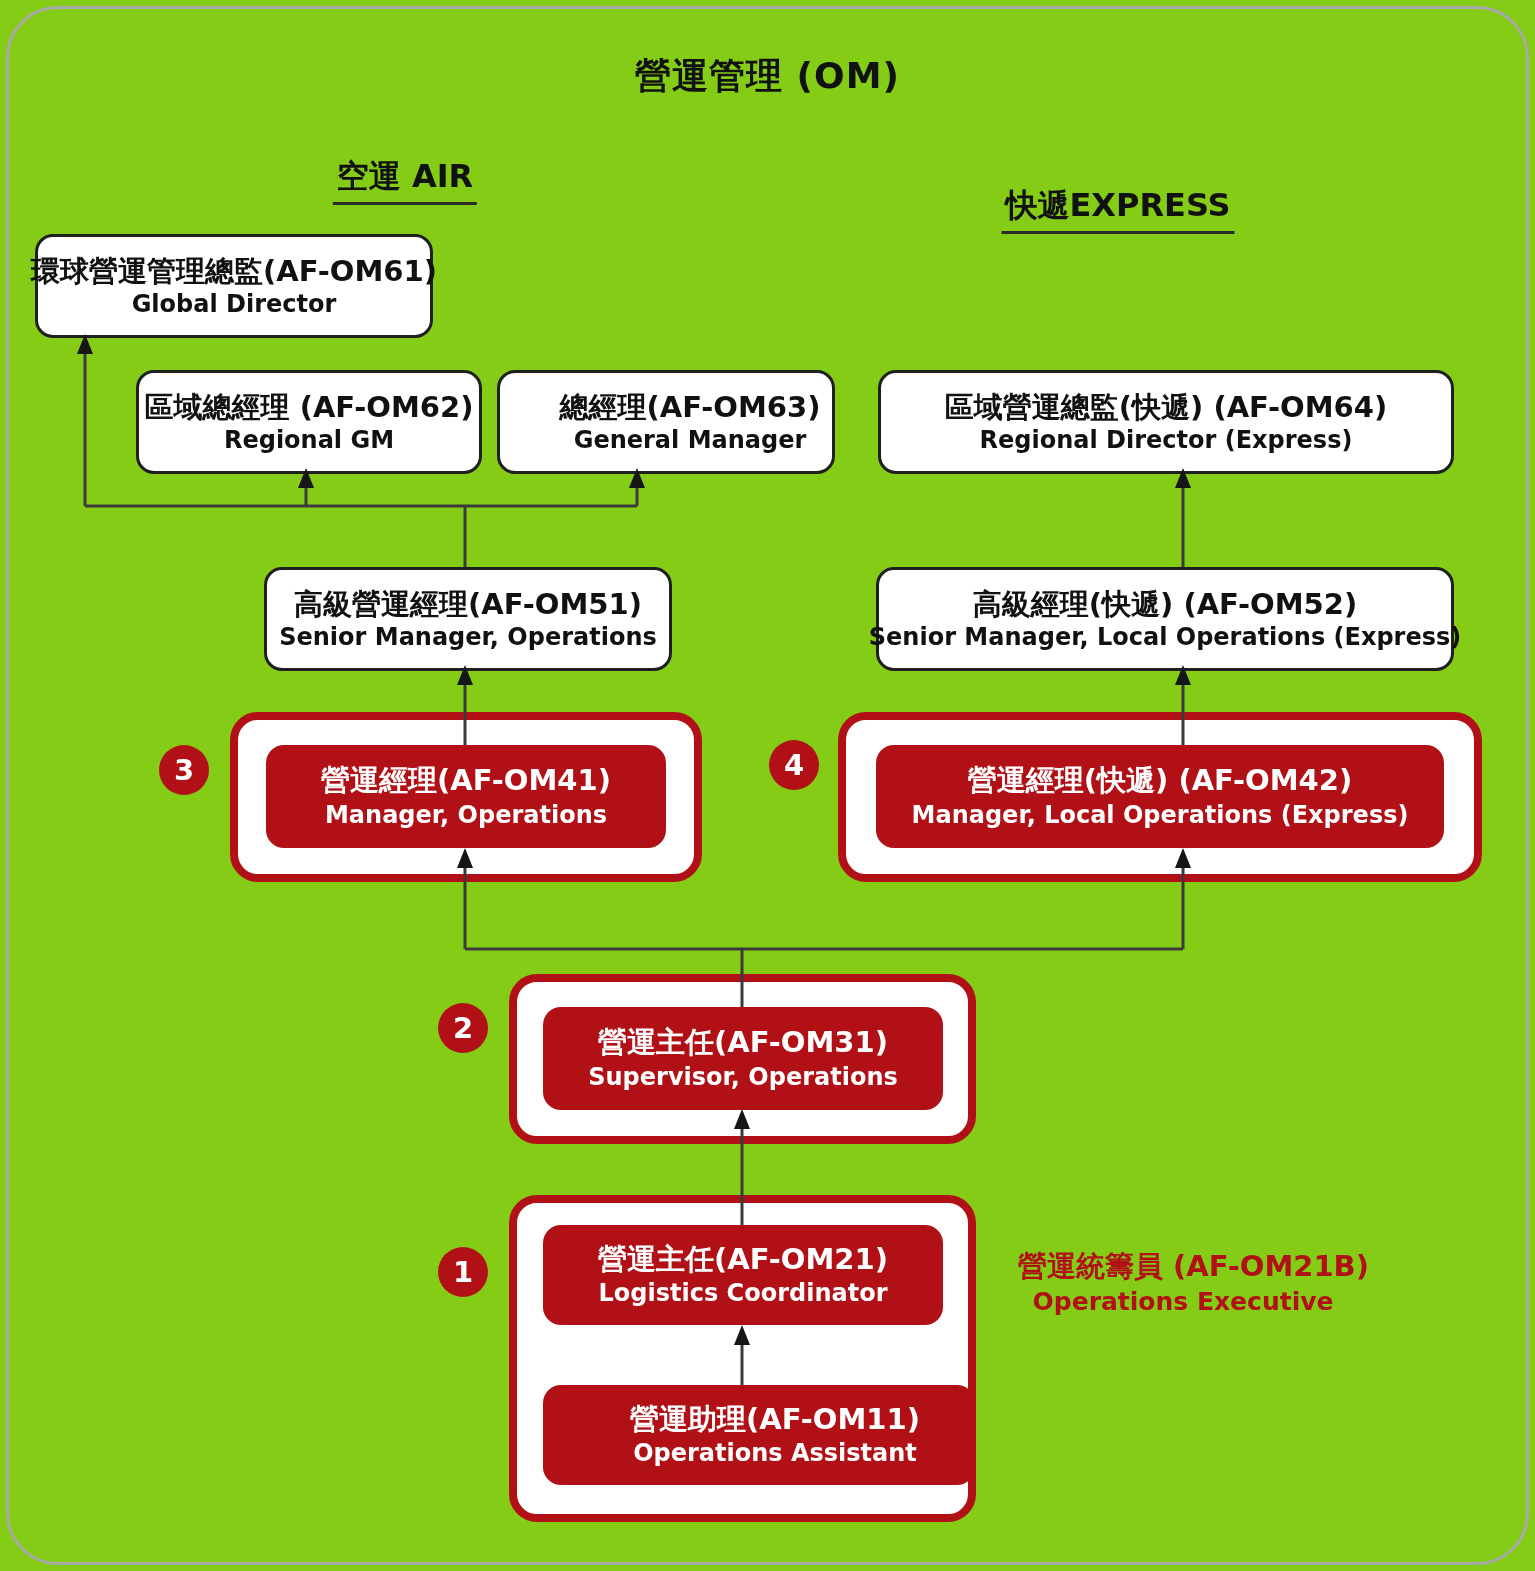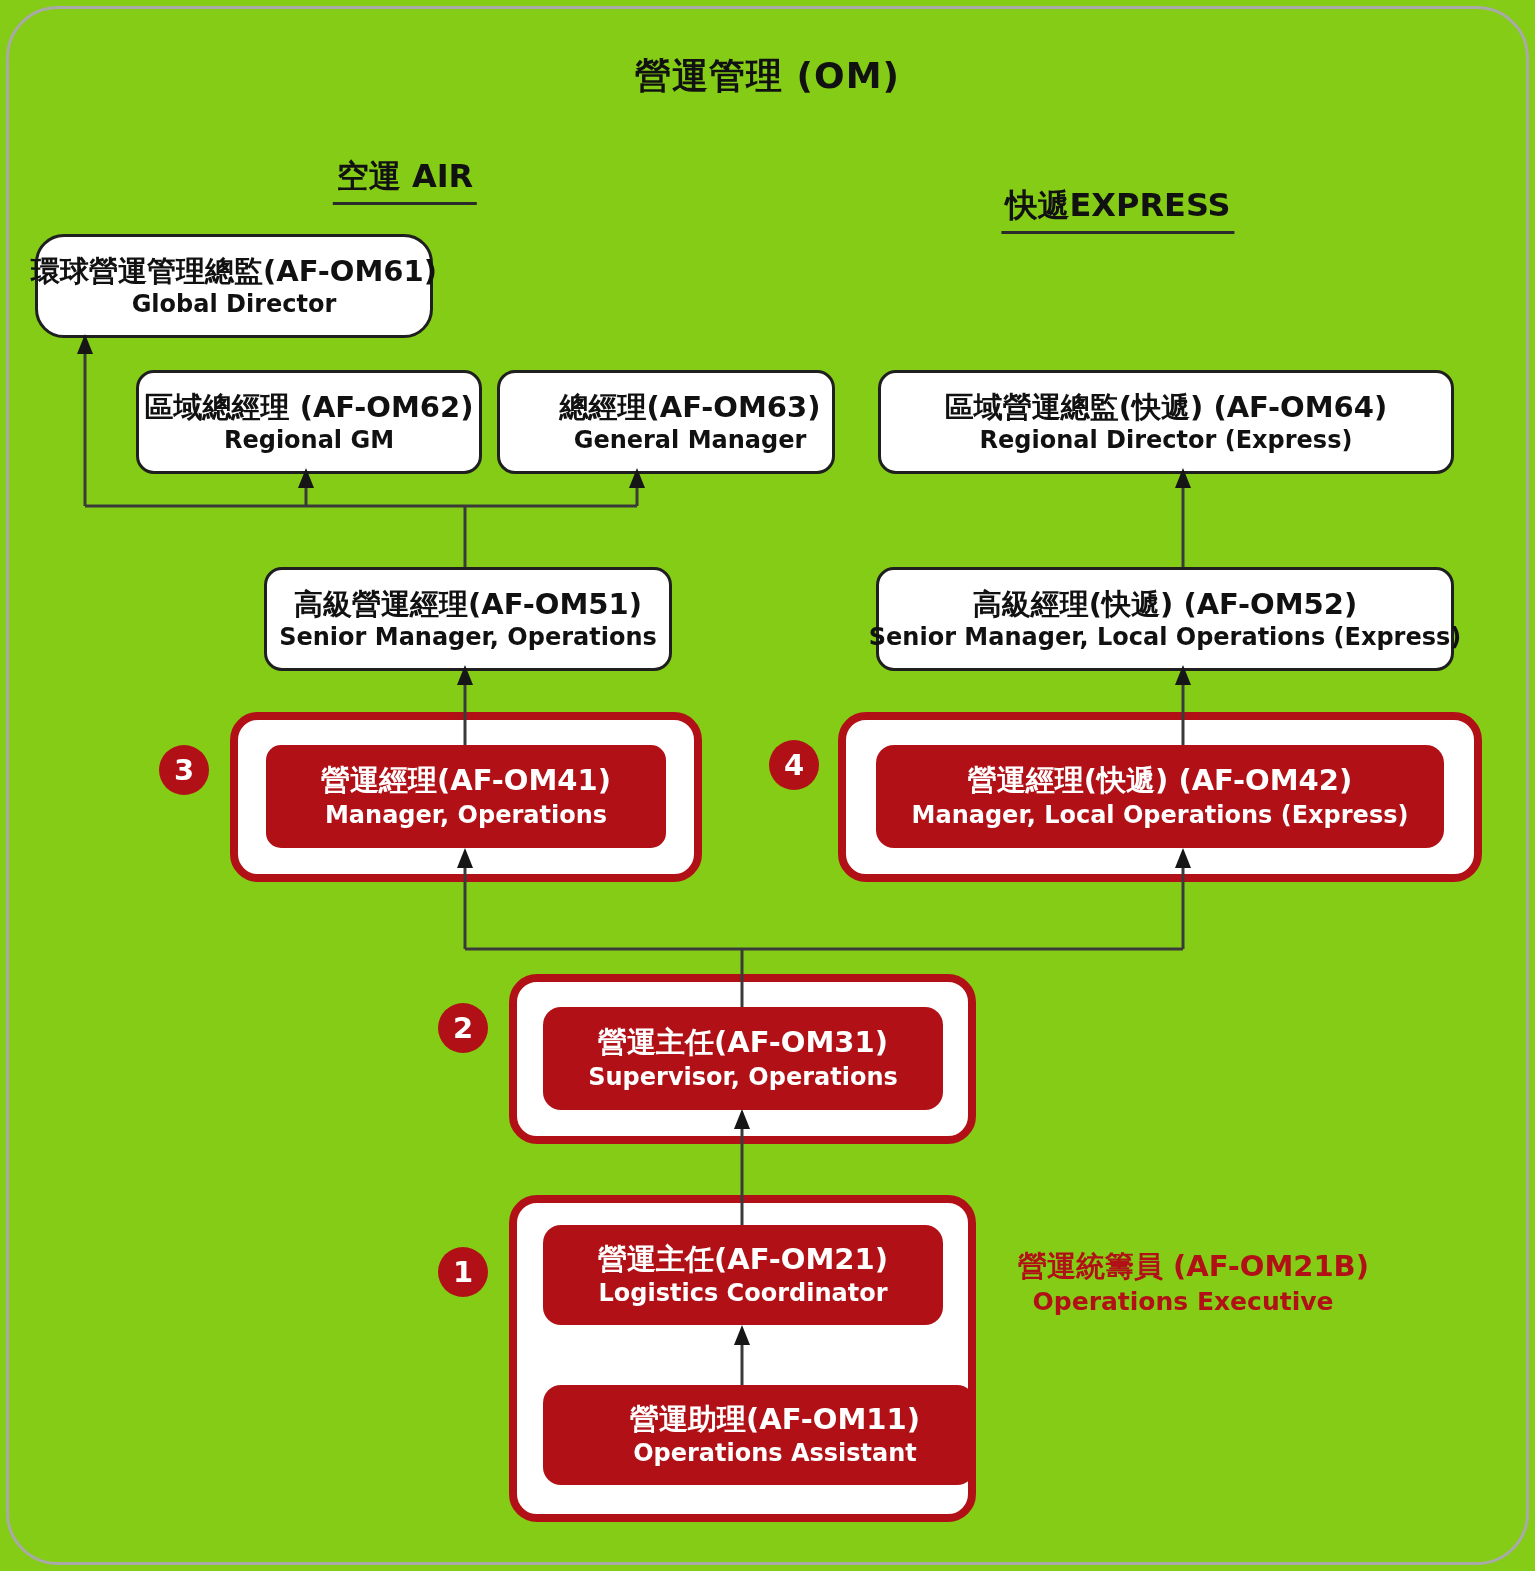--- a/index.html
+++ b/index.html
@@ -68,21 +68,21 @@
     <polygon points="1183,848 1175,868 1191,868"></polygon>
     <line x1="1183" y1="745" x2="1183" y2="681"></line>
     <polygon points="1183,665 1175,685 1191,685"></polygon>
 
     <line x1="742" y1="1225" x2="742" y2="1125"></line>
     <polygon points="742,1109 734,1129 750,1129"></polygon>
     <line x1="742" y1="1385" x2="742" y2="1341"></line>
     <polygon points="742,1325 734,1345 750,1345"></polygon>
   </svg>
 
-  <div class="wbox" style="left:35px;top:234px;width:392px;height:98px;border-radius:29px;">
+  <div class="wbox" style="left:35px;top:234px;width:392px;height:98px;">
     <div class="zh">環球營運管理總監(AF-OM61)</div>
     <div class="en">Global Director</div>
   </div>
 
   <div class="wbox" style="left:136px;top:370px;width:340px;height:98px;">
     <div class="zh">區域總經理 (AF-OM62)</div>
     <div class="en">Regional GM</div>
   </div>
 
   <div class="wbox" style="left:497px;top:370px;width:284px;height:98px;padding-left:48px;">
@@ -99,21 +99,21 @@
     <div class="zh">高級營運經理(AF-OM51)</div>
     <div class="en">Senior Manager, Operations</div>
   </div>
 
   <div class="wbox" style="left:876px;top:567px;width:572px;height:98px;">
     <div class="zh">高級經理(快遞) (AF-OM52)</div>
     <div class="en">Senior Manager, Local Operations (Express)</div>
   </div>
 
   <div class="rgroup" style="left:230px;top:712px;width:456px;height:154px;">
-    <div class="rbox" style="left:28px;top:25px;width:400px;height:103px;border-radius:15px;">
+    <div class="rbox" style="left:28px;top:25px;width:400px;height:103px;">
       <div class="zh">營運經理(AF-OM41)</div>
       <div class="en">Manager, Operations</div>
     </div>
   </div>
   <div class="badge" style="left:159px;top:745px;">
     <span>3</span>
   </div>
 
   <div class="rgroup" style="left:838px;top:712px;width:628px;height:154px;">
     <div class="rbox" style="left:30px;top:25px;width:568px;height:103px;">

